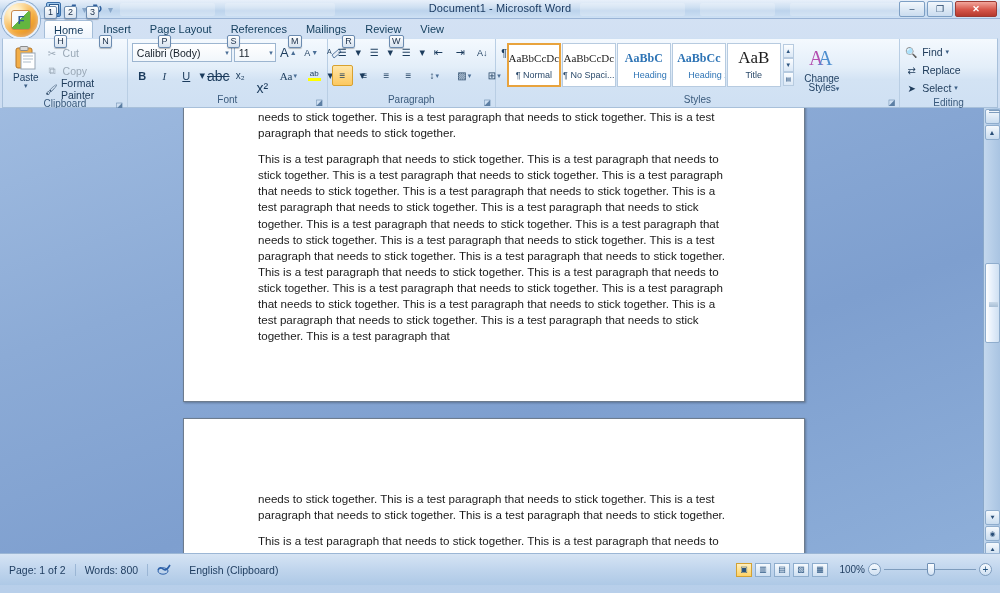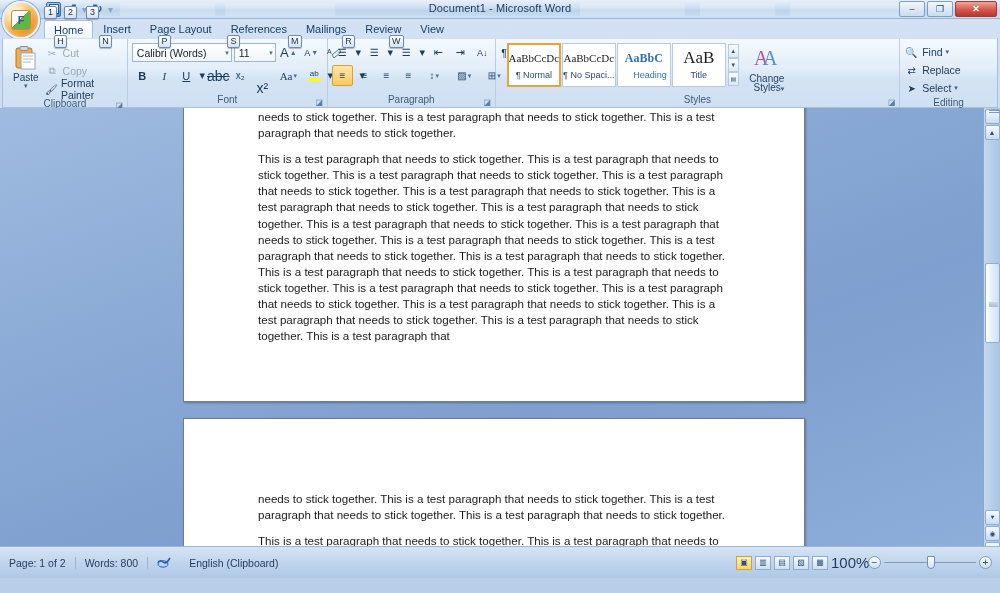--- a/index.html
+++ b/index.html
@@ -199,32 +199,32 @@
     background: linear-gradient(90deg,#ffffff,#e4eefa 50%,#cfe0f2);
   }
   .sb-grip { position:absolute; left:3px; top:38px; width:9px; height:5px;
              background: linear-gradient(180deg,#c8d8e8,#a8bfd6); }
   .sb-split { position:absolute; top:0; left:3px; width:11px; height:3px;
               border-top:1px solid #7e9cbd; border-bottom:1px solid #7e9cbd;}
   .sb-obj { position:absolute; bottom:2px; left:1px; width:15px; }
 
   
   .status {
-    position: absolute; left: 0; right: 0; bottom: 15px; height: 32px;
+    position: absolute; left: 0; right: 0; bottom: 8px; height: 32px;
     background: linear-gradient(180deg,#d6e4f4 0%,#c0d5ed 50%,#aec9e6 100%);
     border-top: 1px solid #9bb6d5;
     display: flex; align-items: center; font-size: 10.5px; color: #1d3b5e;
   }
   .st-item { padding: 0 9px; height: 15px; display:flex; align-items:center; gap:4px; }
   .st-sep { width:1px; height:12px; background:#9bb6d5; }
   .st-right { margin-left: auto; display:flex; align-items:center; gap:3px; padding-right:8px; }
   .viewbtn { width:16px; height:14px; border:1px solid #8eadcd; background: linear-gradient(180deg,#f6fafe,#cfe0f2);
              display:flex; align-items:center; justify-content:center; font-size:8px; color:#27527f;}
   .viewbtn.on { background: linear-gradient(180deg,#fff0bf,#ffd264); border-color:#d2a134; }
-  .zoomtxt { width:34px; text-align:right; font-size:15px; }
+  .zoomtxt { width:34px; text-align:right; font-size:10px; }
   .zcircle { width:13px; height:13px; border-radius:50%; border:1px solid #7e9cbd;
              background: linear-gradient(180deg,#f6fafe,#cfe0f2);
              display:flex;align-items:center;justify-content:center;font-size:10px;color:#23527f;line-height:10px;}
   .ztrack { position:relative; width:92px; height:13px; display:flex; align-items:center;}
   .ztrack:before{content:"";position:absolute;left:0;right:0;top:6px;height:1px;background:#7e9cbd;}
   .zthumb{position:absolute;left:43px;width:8px;height:13px;background:linear-gradient(180deg,#fbfdff,#d5e4f5);
           border:1px solid #6f8fb4;border-radius:1px 1px 4px 4px;}
 </style>
 </head>
 <body>
@@ -315,21 +315,21 @@
       <div class="grp-title">
         <span>Clipboard</span>
         <span class="dlg">◪</span>
       </div>
     </div>
 
     <div class="grp" style="width:200px;">
       <div class="grp-body" style="flex-direction:column;gap:2px;">
         <div style="display:flex;gap:2px;align-items:center;">
           <div class="ctrl" style="width:100px;">
-            <span>Calibri (Words)</span>
+            <span>Calibri (Body)</span>
             <span class="dd">▾</span>
           </div>
           <div class="ctrl" style="width:42px;">
             <span>11</span>
             <span class="dd">▾</span>
           </div>
           <div class="ibtn">
             <span style="font-size:13px;">A</span>
               <small>▲</small>
           </div>
@@ -454,20 +454,24 @@
             <div class="sprev">AaBbCcDc</div>
             <div class="sname">¶ Normal</div>
           </div>
           <div class="sitem">
             <div class="sprev">AaBbCcDc</div>
             <div class="sname">¶ No Spaci...</div>
           </div>
           <div class="sitem h">
             <div class="sprev">AaBbC</div>
             <div class="sname">Heading 1</div>
+          </div>
+          <div class="sitem h">
+            <div class="sprev">AaBbCc</div>
+            <div class="sname">Heading 2</div>
           </div>
           <div class="sitem t">
             <div class="sprev">AaB</div>
             <div class="sname">Title</div>
           </div>
           <div class="galnav">
             <div>▲</div>
             <div>▼</div>
             <div>▤</div>
           </div>

